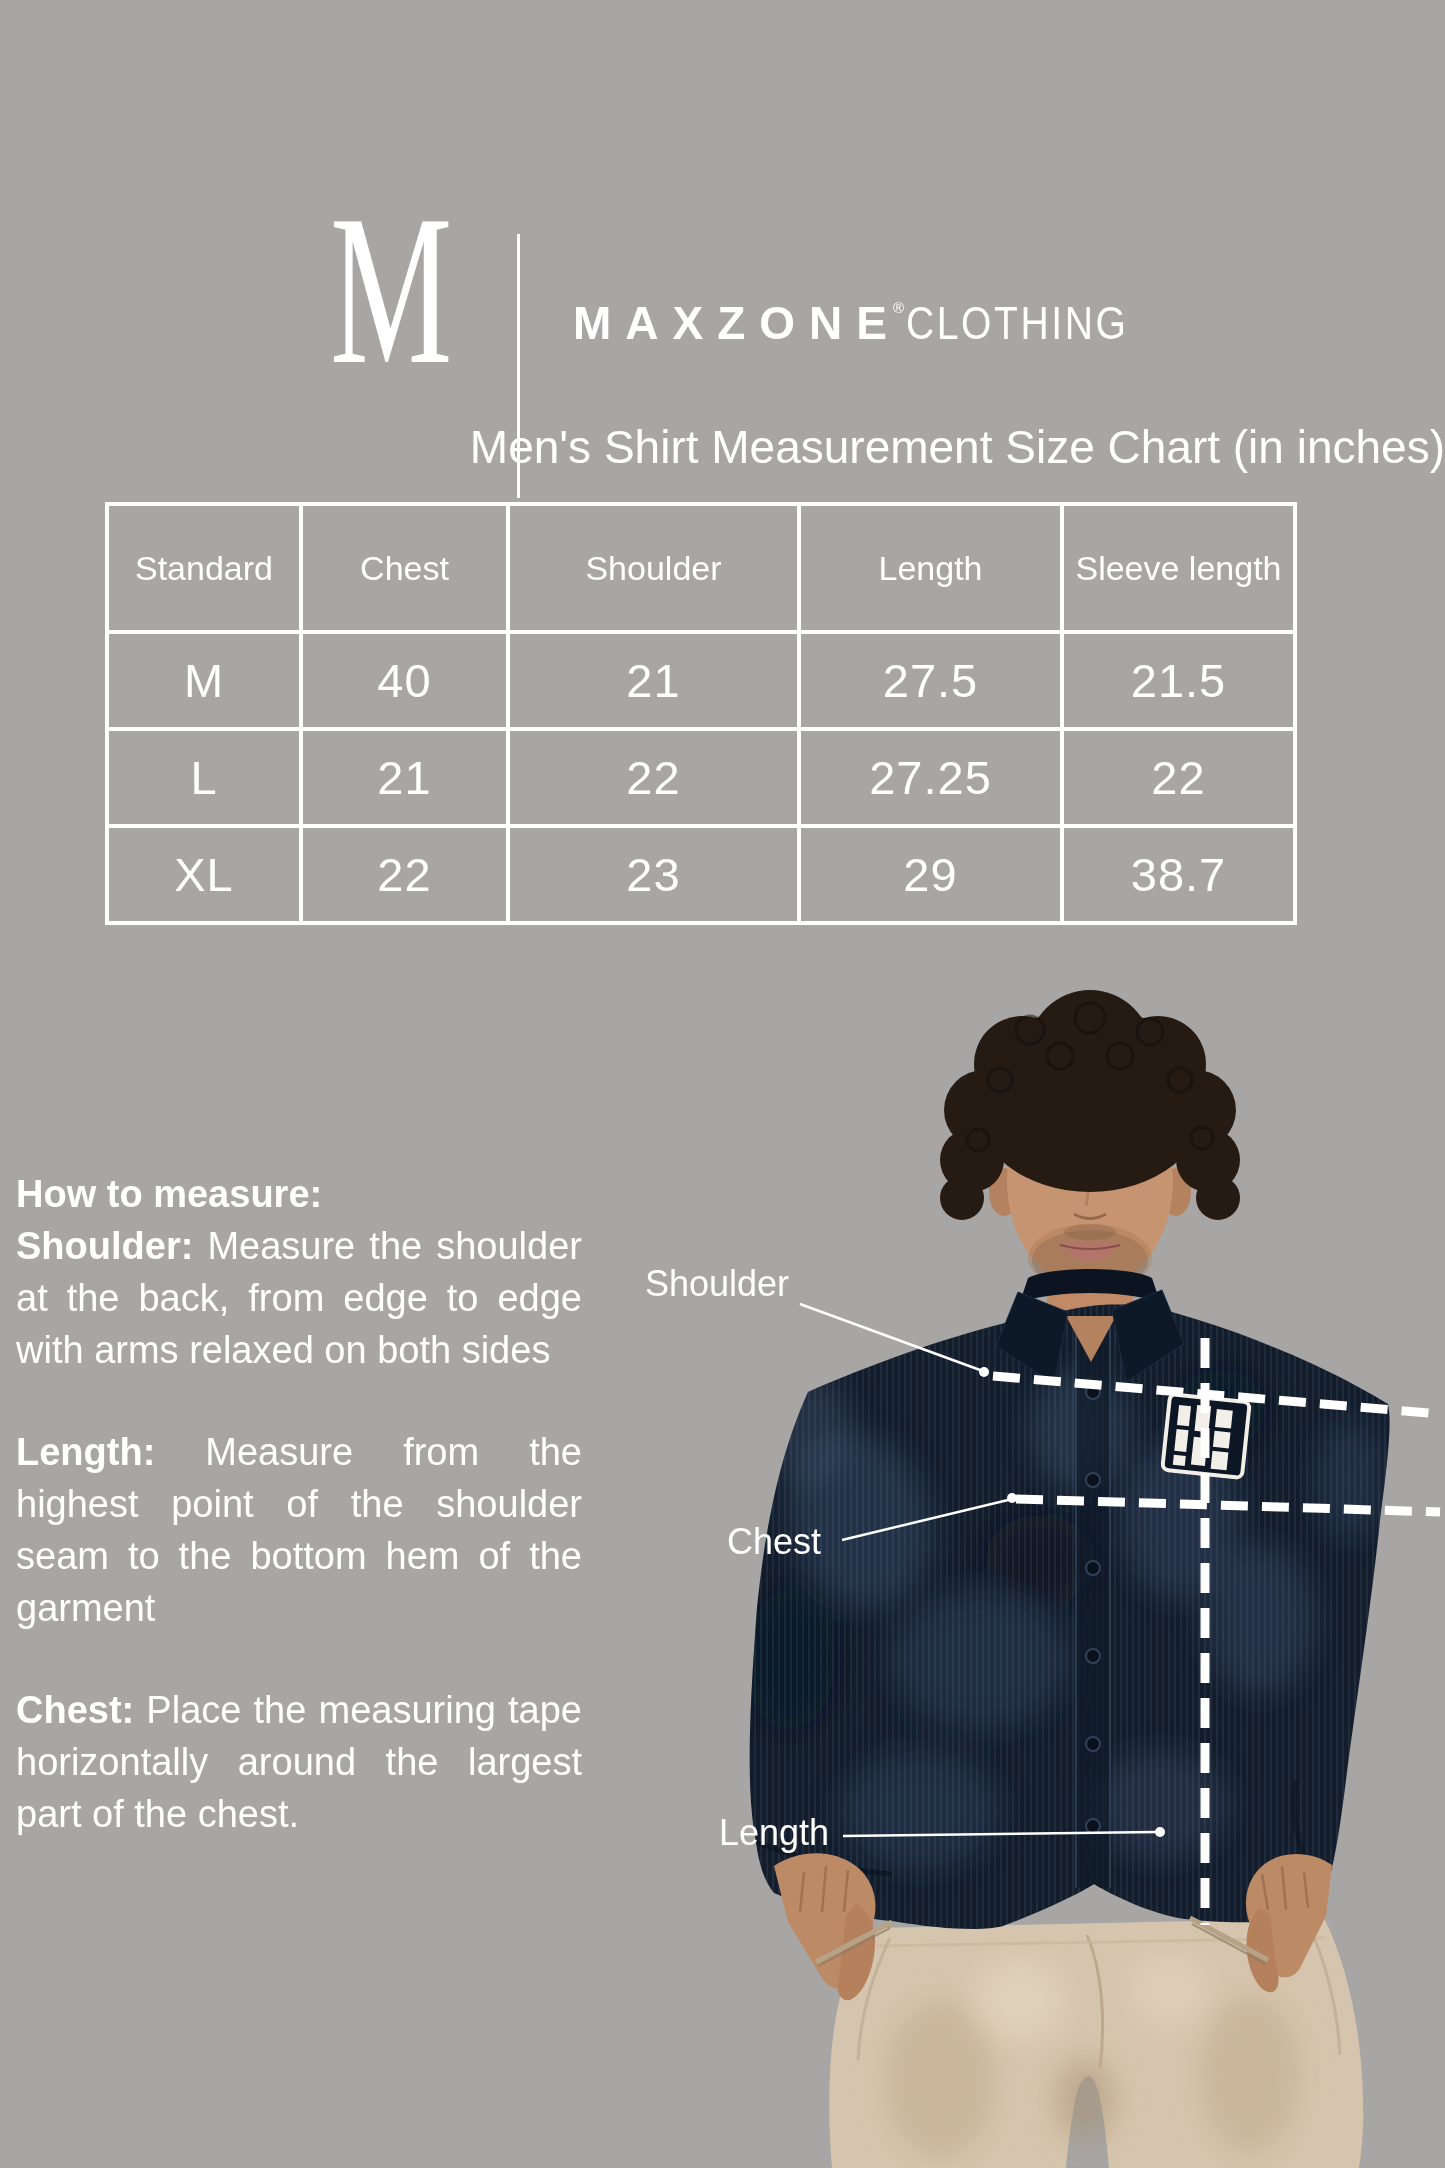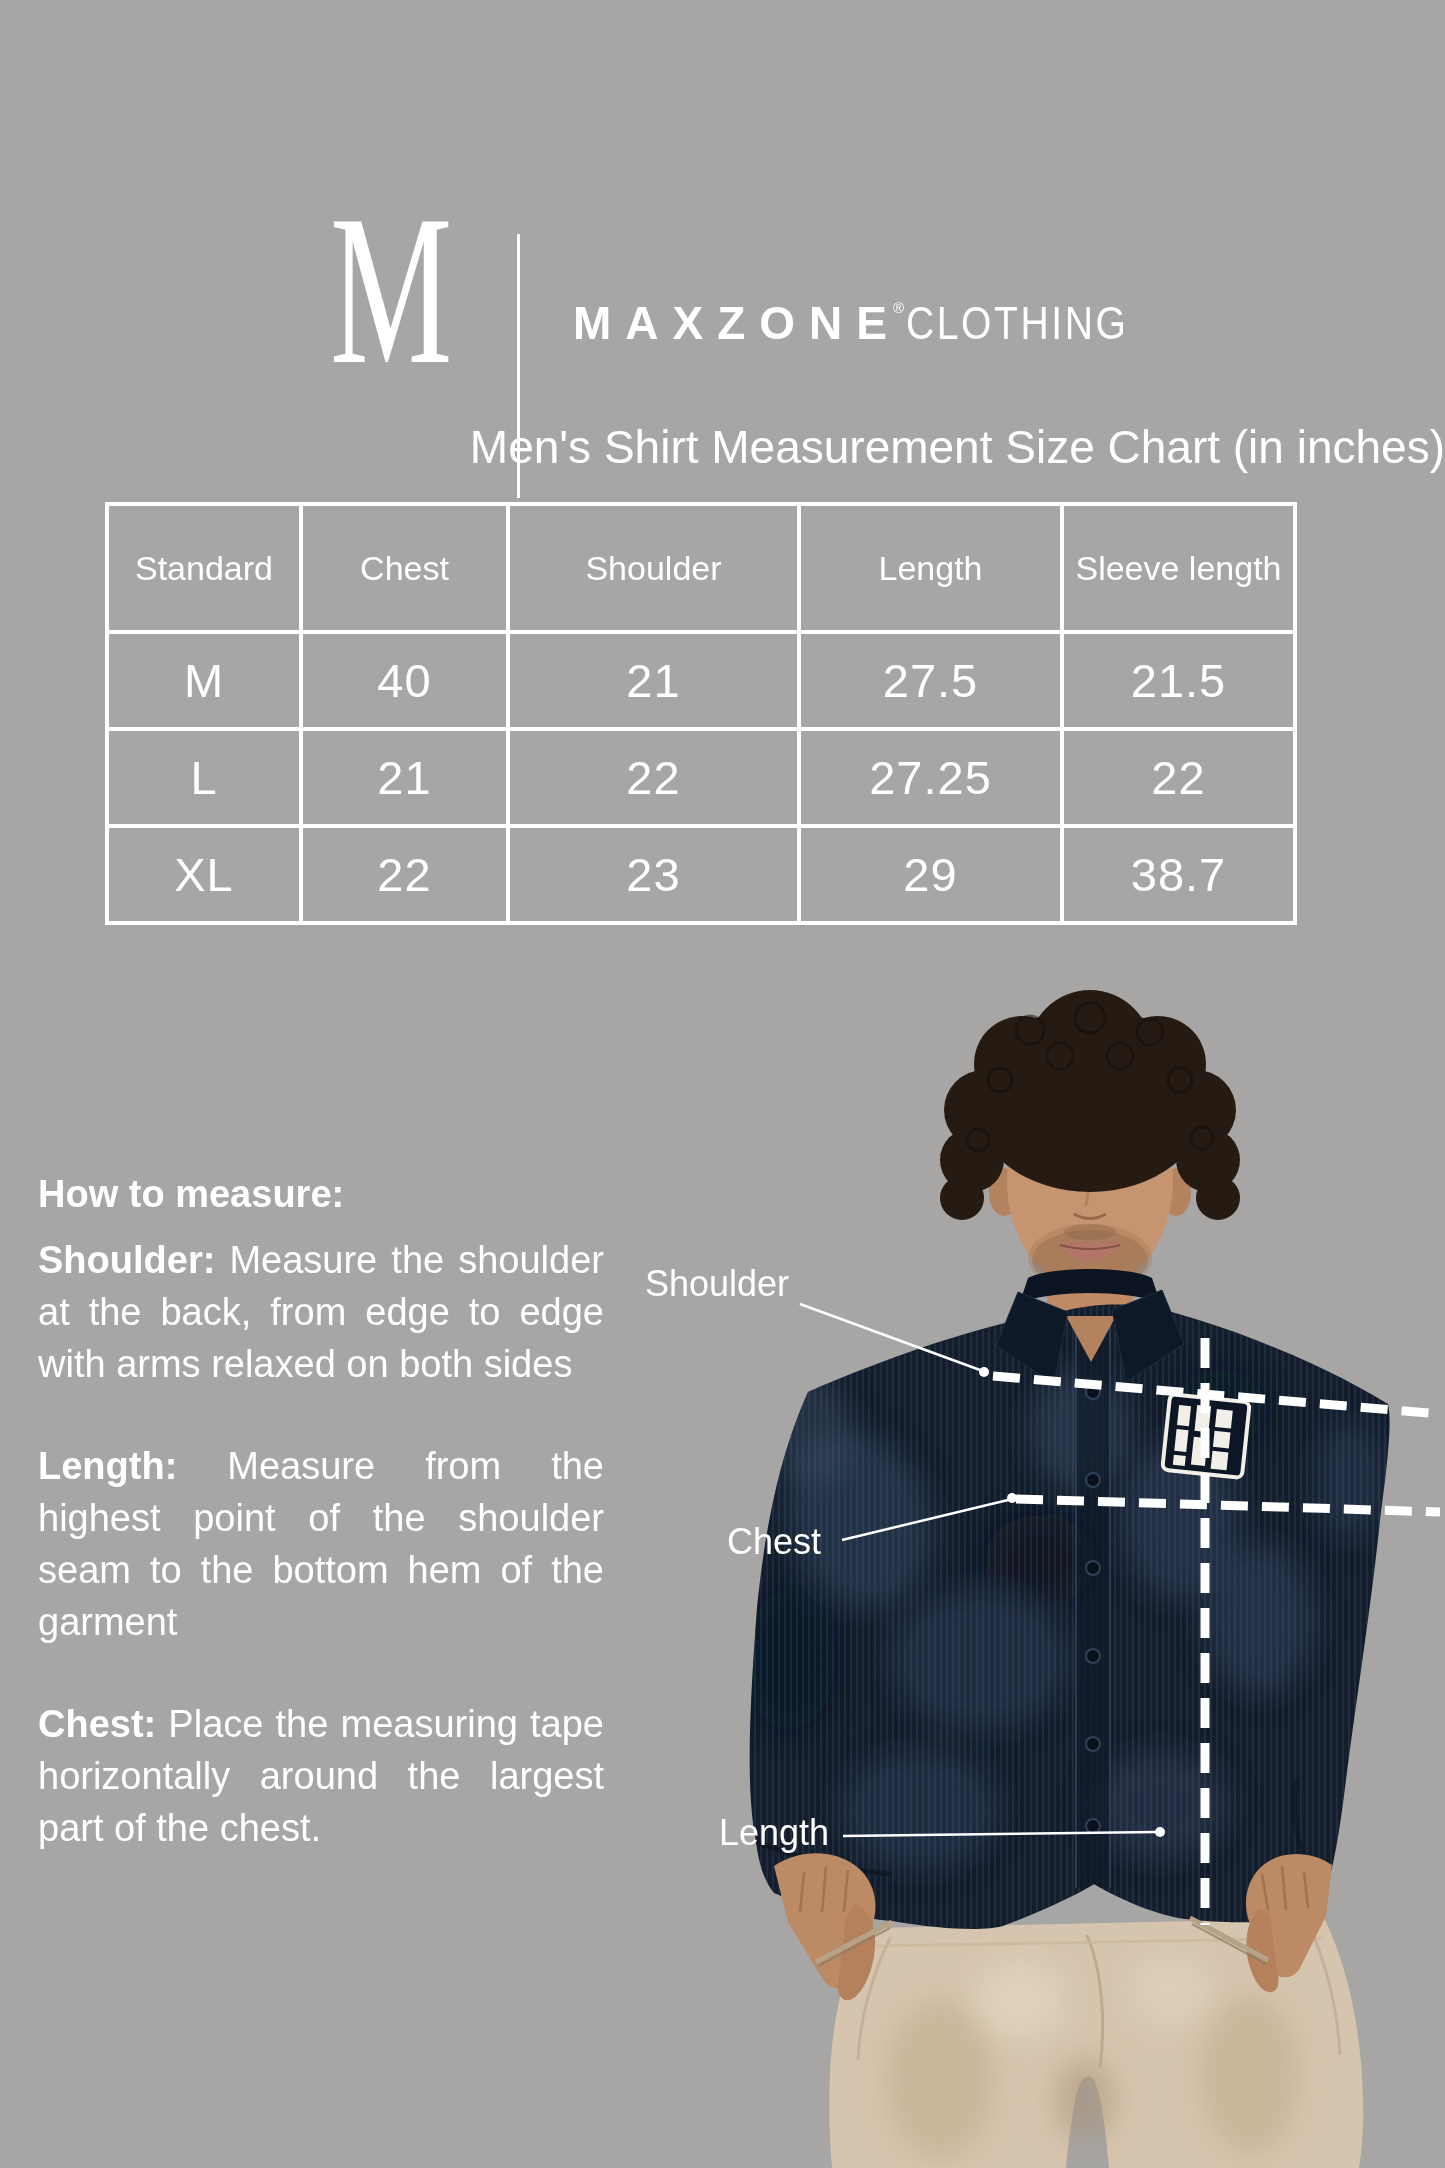--- a/index.html
+++ b/index.html
@@ -36,25 +36,25 @@
     border-collapse:collapse; table-layout:fixed;
   }
   .size-table th,.size-table td{
     border:4px solid #fff; color:#fff; text-align:center; vertical-align:middle;
     overflow:hidden;
   }
   .size-table thead th{ height:122px; font-size:34px; font-weight:400; line-height:1.25; }
   .size-table tbody td{ height:91px; font-size:47px; font-weight:400; letter-spacing:1px; }
   
   .howto{
-    position:absolute; left:38px; top:1168px; width:566px;
+    position:absolute; left:16px; top:1168px; width:566px;
     font-size:38px; line-height:52px;
   }
   .howto h3{ margin:0; font-size:38px; font-weight:700; }
-  .howto p{ margin:14px 0 50px 0; text-align:justify; }
+  .howto p{ margin:0 0 50px 0; text-align:justify; }
   .howto p b{ font-weight:700; }
   
   .man-svg{ position:absolute; left:560px; top:960px; width:885px; height:1208px; }
   .overlay-svg{ position:absolute; left:0; top:0; width:1445px; height:2168px; pointer-events:none; }
   .measure-label{
     position:absolute; font-size:36px; font-weight:400; color:#fff; line-height:1; white-space:nowrap;
   }
   .label-shoulder{ left:645px; top:1266px; }
   .label-chest{ left:727px; top:1524px; }
   .label-length{ left:719px; top:1815px; }

